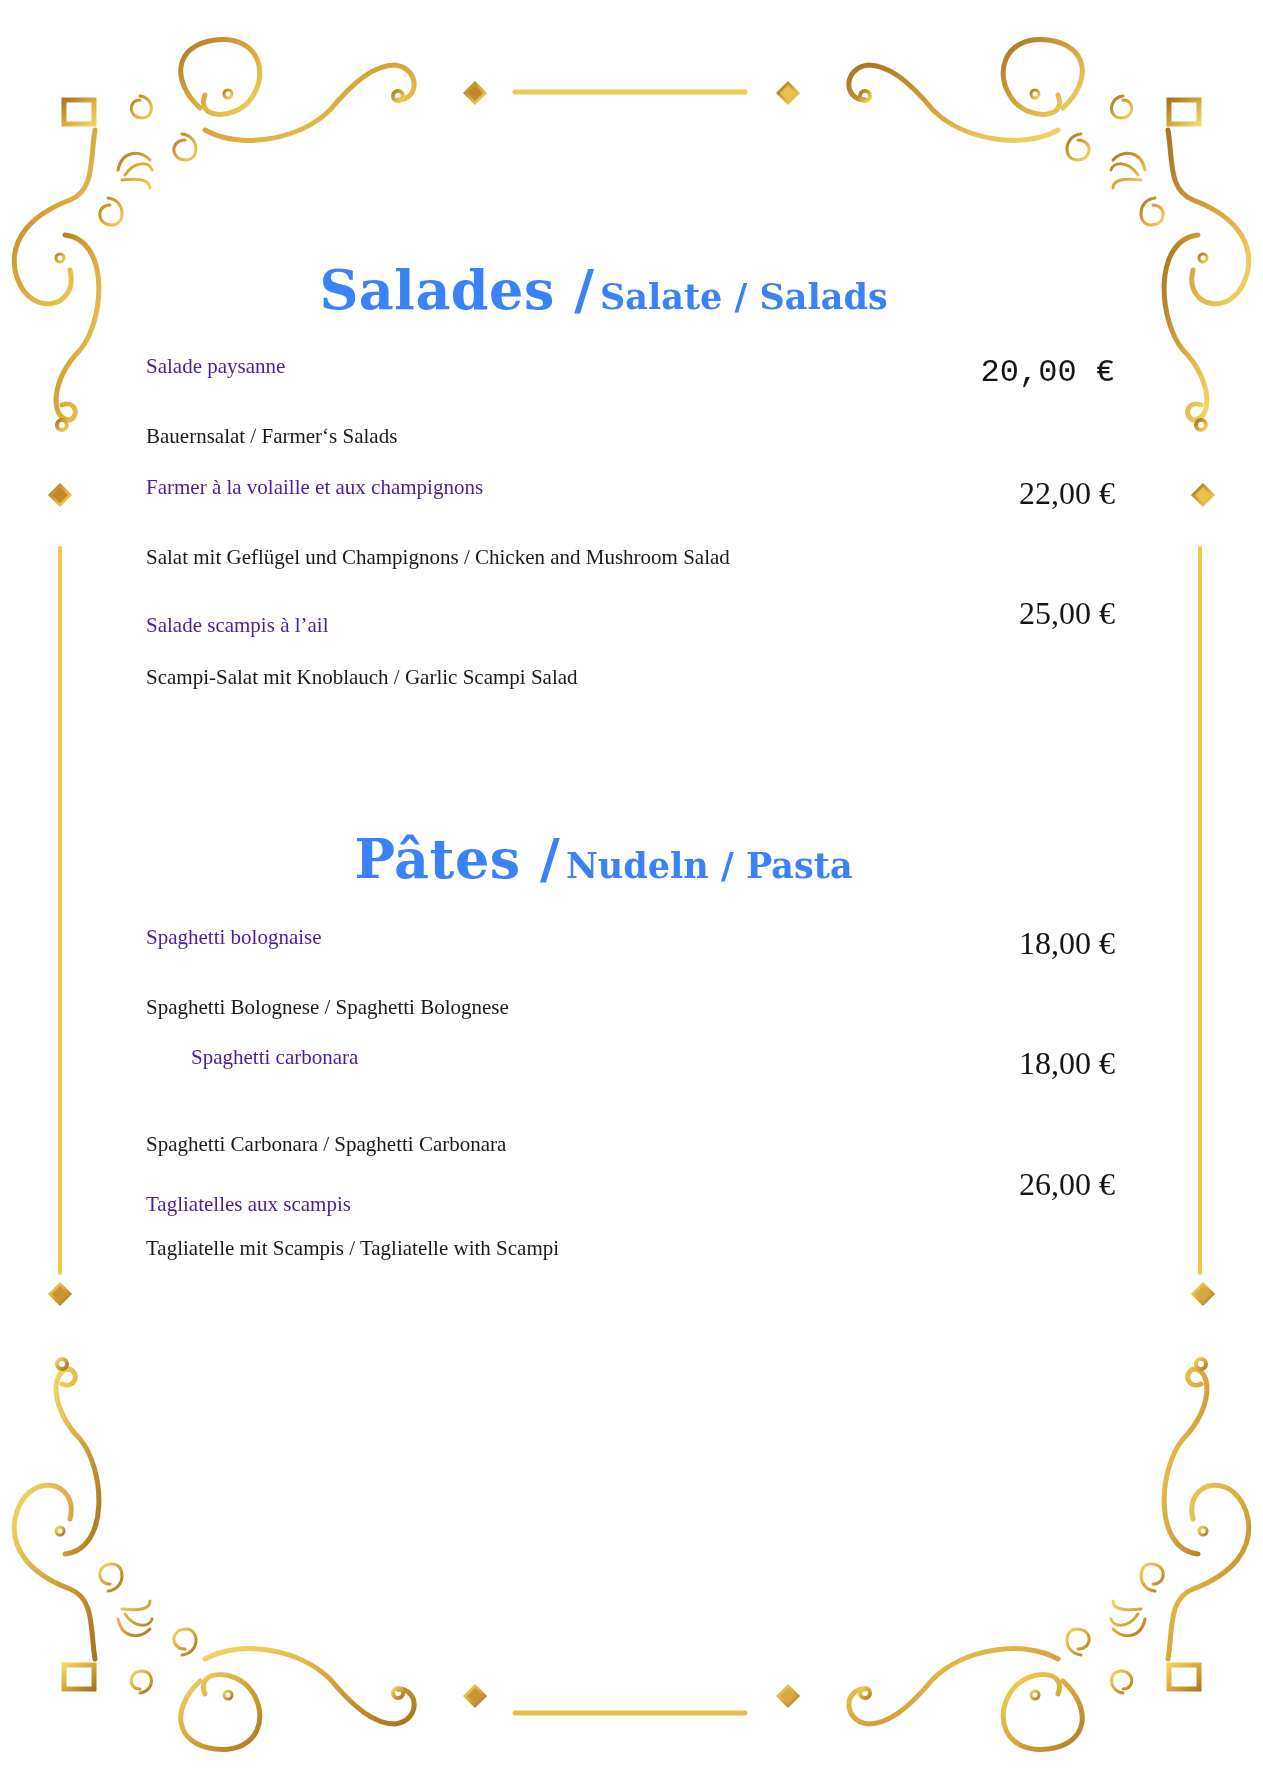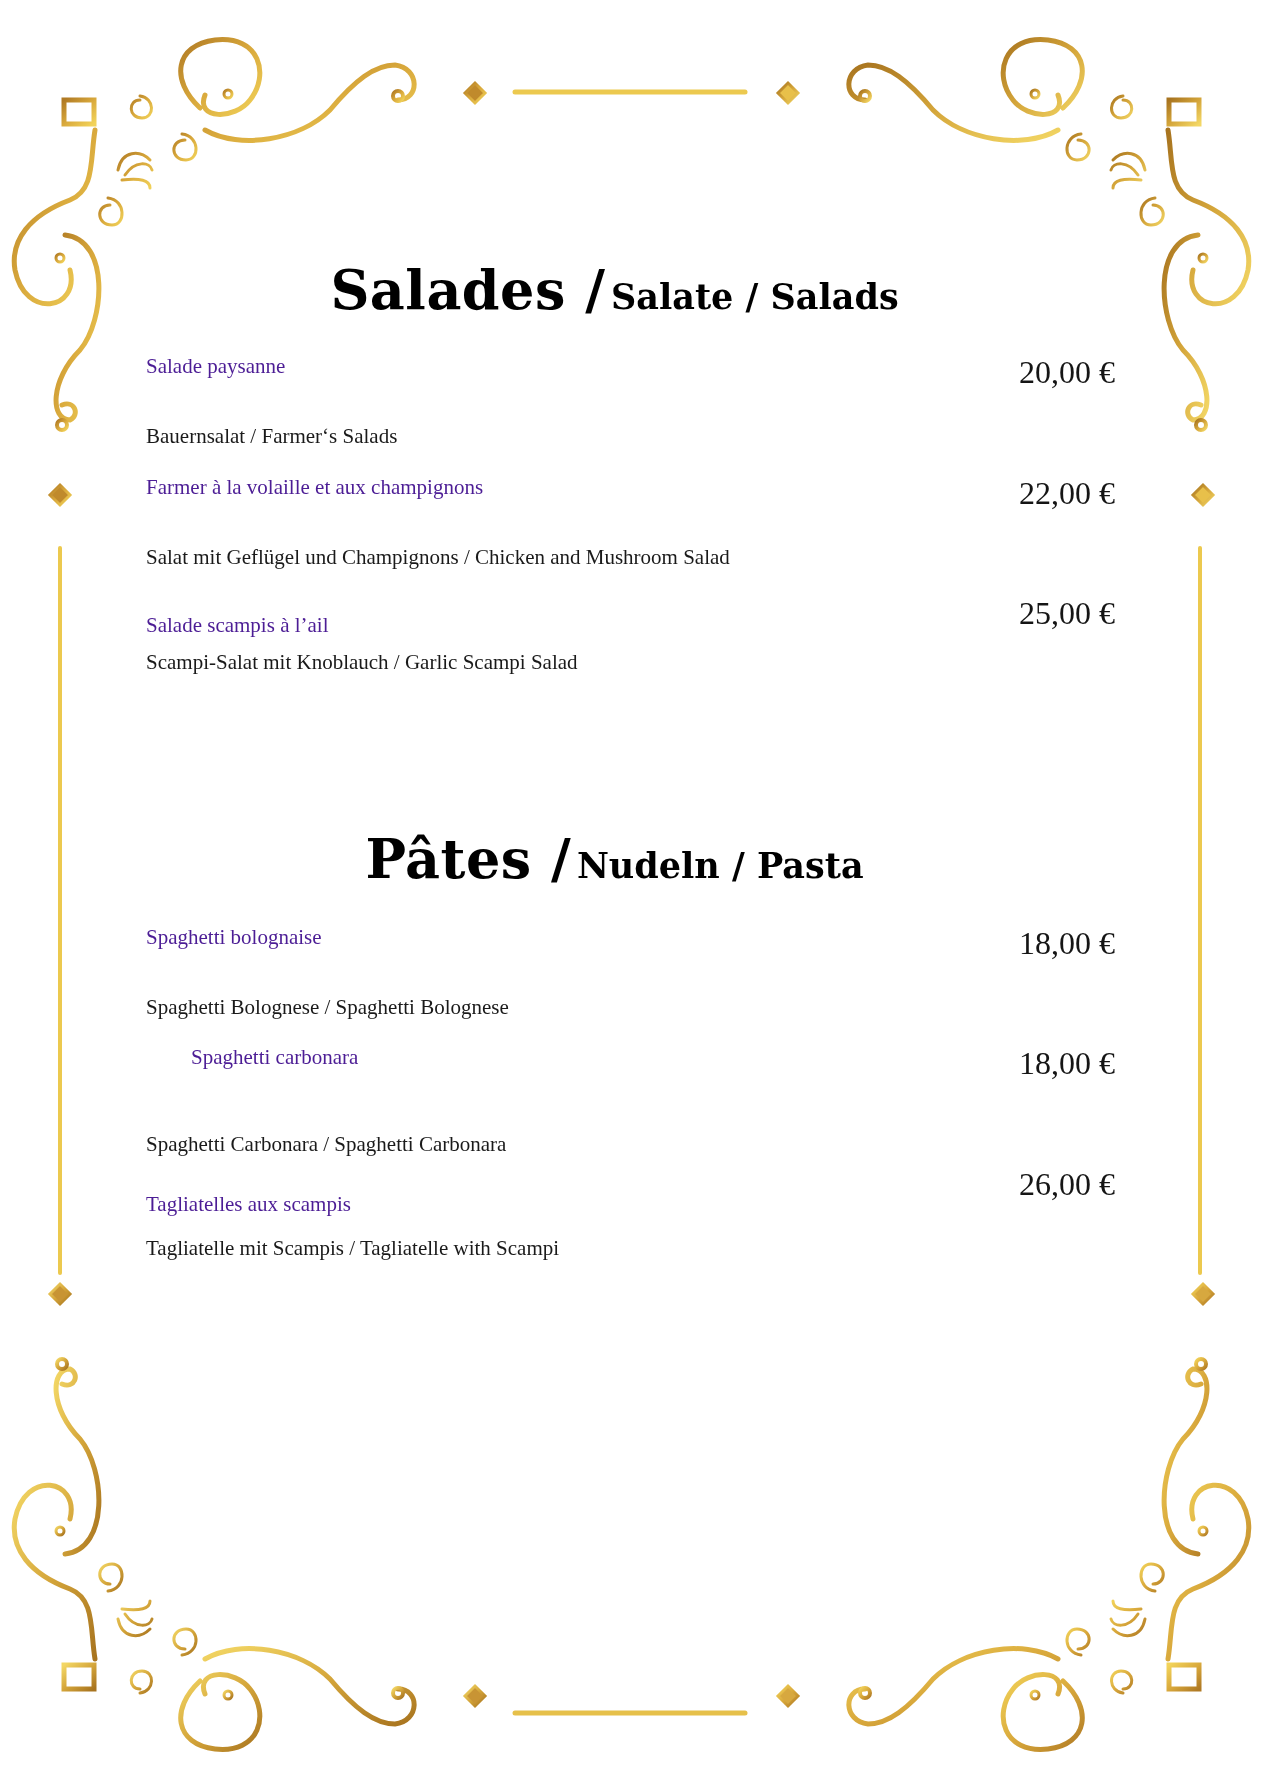--- a/index.html
+++ b/index.html
@@ -1,20 +1,20 @@
 <!DOCTYPE html>
 <html><head>
   <meta charset="utf-8">
   <style>
     html, body { margin: 0; padding: 0; background: #ffffff; }
     body { width: 1263px; height: 1789px; position: relative; overflow: hidden;
            font-family: "DejaVu Serif", "Liberation Serif", serif; color: #111; }
     .frame { position: absolute; left: 0; top: 0; width: 1263px; height: 1789px; pointer-events: none; }
-    .section-title { position: absolute; left: 11px; width: 1207px; text-align: center; white-space: nowrap;
-                     font-family: "DejaVu Serif", serif; font-weight: bold; color: #000000; }
+    .section-title { position: absolute; left: 0; width: 1207px; text-align: center; white-space: nowrap;
+                     font-family: "DejaVu Serif", serif; font-weight: bold; color: #3b82f6; }
     .section-title .main { font-size: 54px; letter-spacing: 0.5px; }
     .section-title .sub { font-size: 35px; }
     .item-name { position: absolute; left: 146px; font-family: "Liberation Serif", serif; font-size: 21px; color: #4c1d95; white-space: nowrap; }
     .item-sub { position: absolute; left: 146px; font-family: "Liberation Serif", serif; font-size: 21px; color: #1a1a1a; white-space: nowrap; }
     .price { position: absolute; right: 148px; font-family: "Liberation Serif", serif; font-size: 32px; color: #151515; white-space: nowrap; }
   </style>
 </head>
 <body>
 
 <svg class="frame" viewBox="0 0 1263 1789" xmlns="http://www.w3.org/2000/svg">
@@ -82,30 +82,30 @@
     <line x1="1200" y1="548" x2="1200" y2="1273" stroke="#ecc94f" stroke-width="4"></line>
   </g>
 </svg>
 
 <div class="section-title" style="top:258px;">
   <span class="main">Salades /</span>
   <span class="sub">Salate / Salads</span>
 </div>
 
 <div class="item-name" style="top:354px;">Salade paysanne</div>
-<div class="price" style="top:354px;">20,00 €</div>
+<div class="price" style="top:354px;font-family:Liberation Mono, monospace;">20,00 €</div>
 <div class="item-sub" style="top:424px;">Bauernsalat / Farmer‘s Salads</div>
 
 <div class="item-name" style="top:475px;">Farmer à la volaille et aux champignons</div>
 <div class="price" style="top:475px;">22,00 €</div>
 <div class="item-sub" style="top:545px;">Salat mit Geflügel und Champignons / Chicken and Mushroom Salad</div>
 
 <div class="item-name" style="top:594px;margin-top:19px;">Salade scampis à l’ail</div>
 <div class="price" style="top:595px;">25,00 €</div>
-<div class="item-sub" style="top:650px;">Scampi-Salat mit Knoblauch / Garlic Scampi Salad</div>
+<div class="item-sub" style="top:665px;">Scampi-Salat mit Knoblauch / Garlic Scampi Salad</div>
 
 <div class="section-title" style="top:827px;">
   <span class="main">Pâtes /</span>
   <span class="sub">Nudeln / Pasta</span>
 </div>
 
 <div class="item-name" style="top:925px;">Spaghetti bolognaise</div>
 <div class="price" style="top:925px;">18,00 €</div>
 <div class="item-sub" style="top:995px;">Spaghetti Bolognese / Spaghetti Bolognese</div>
 

